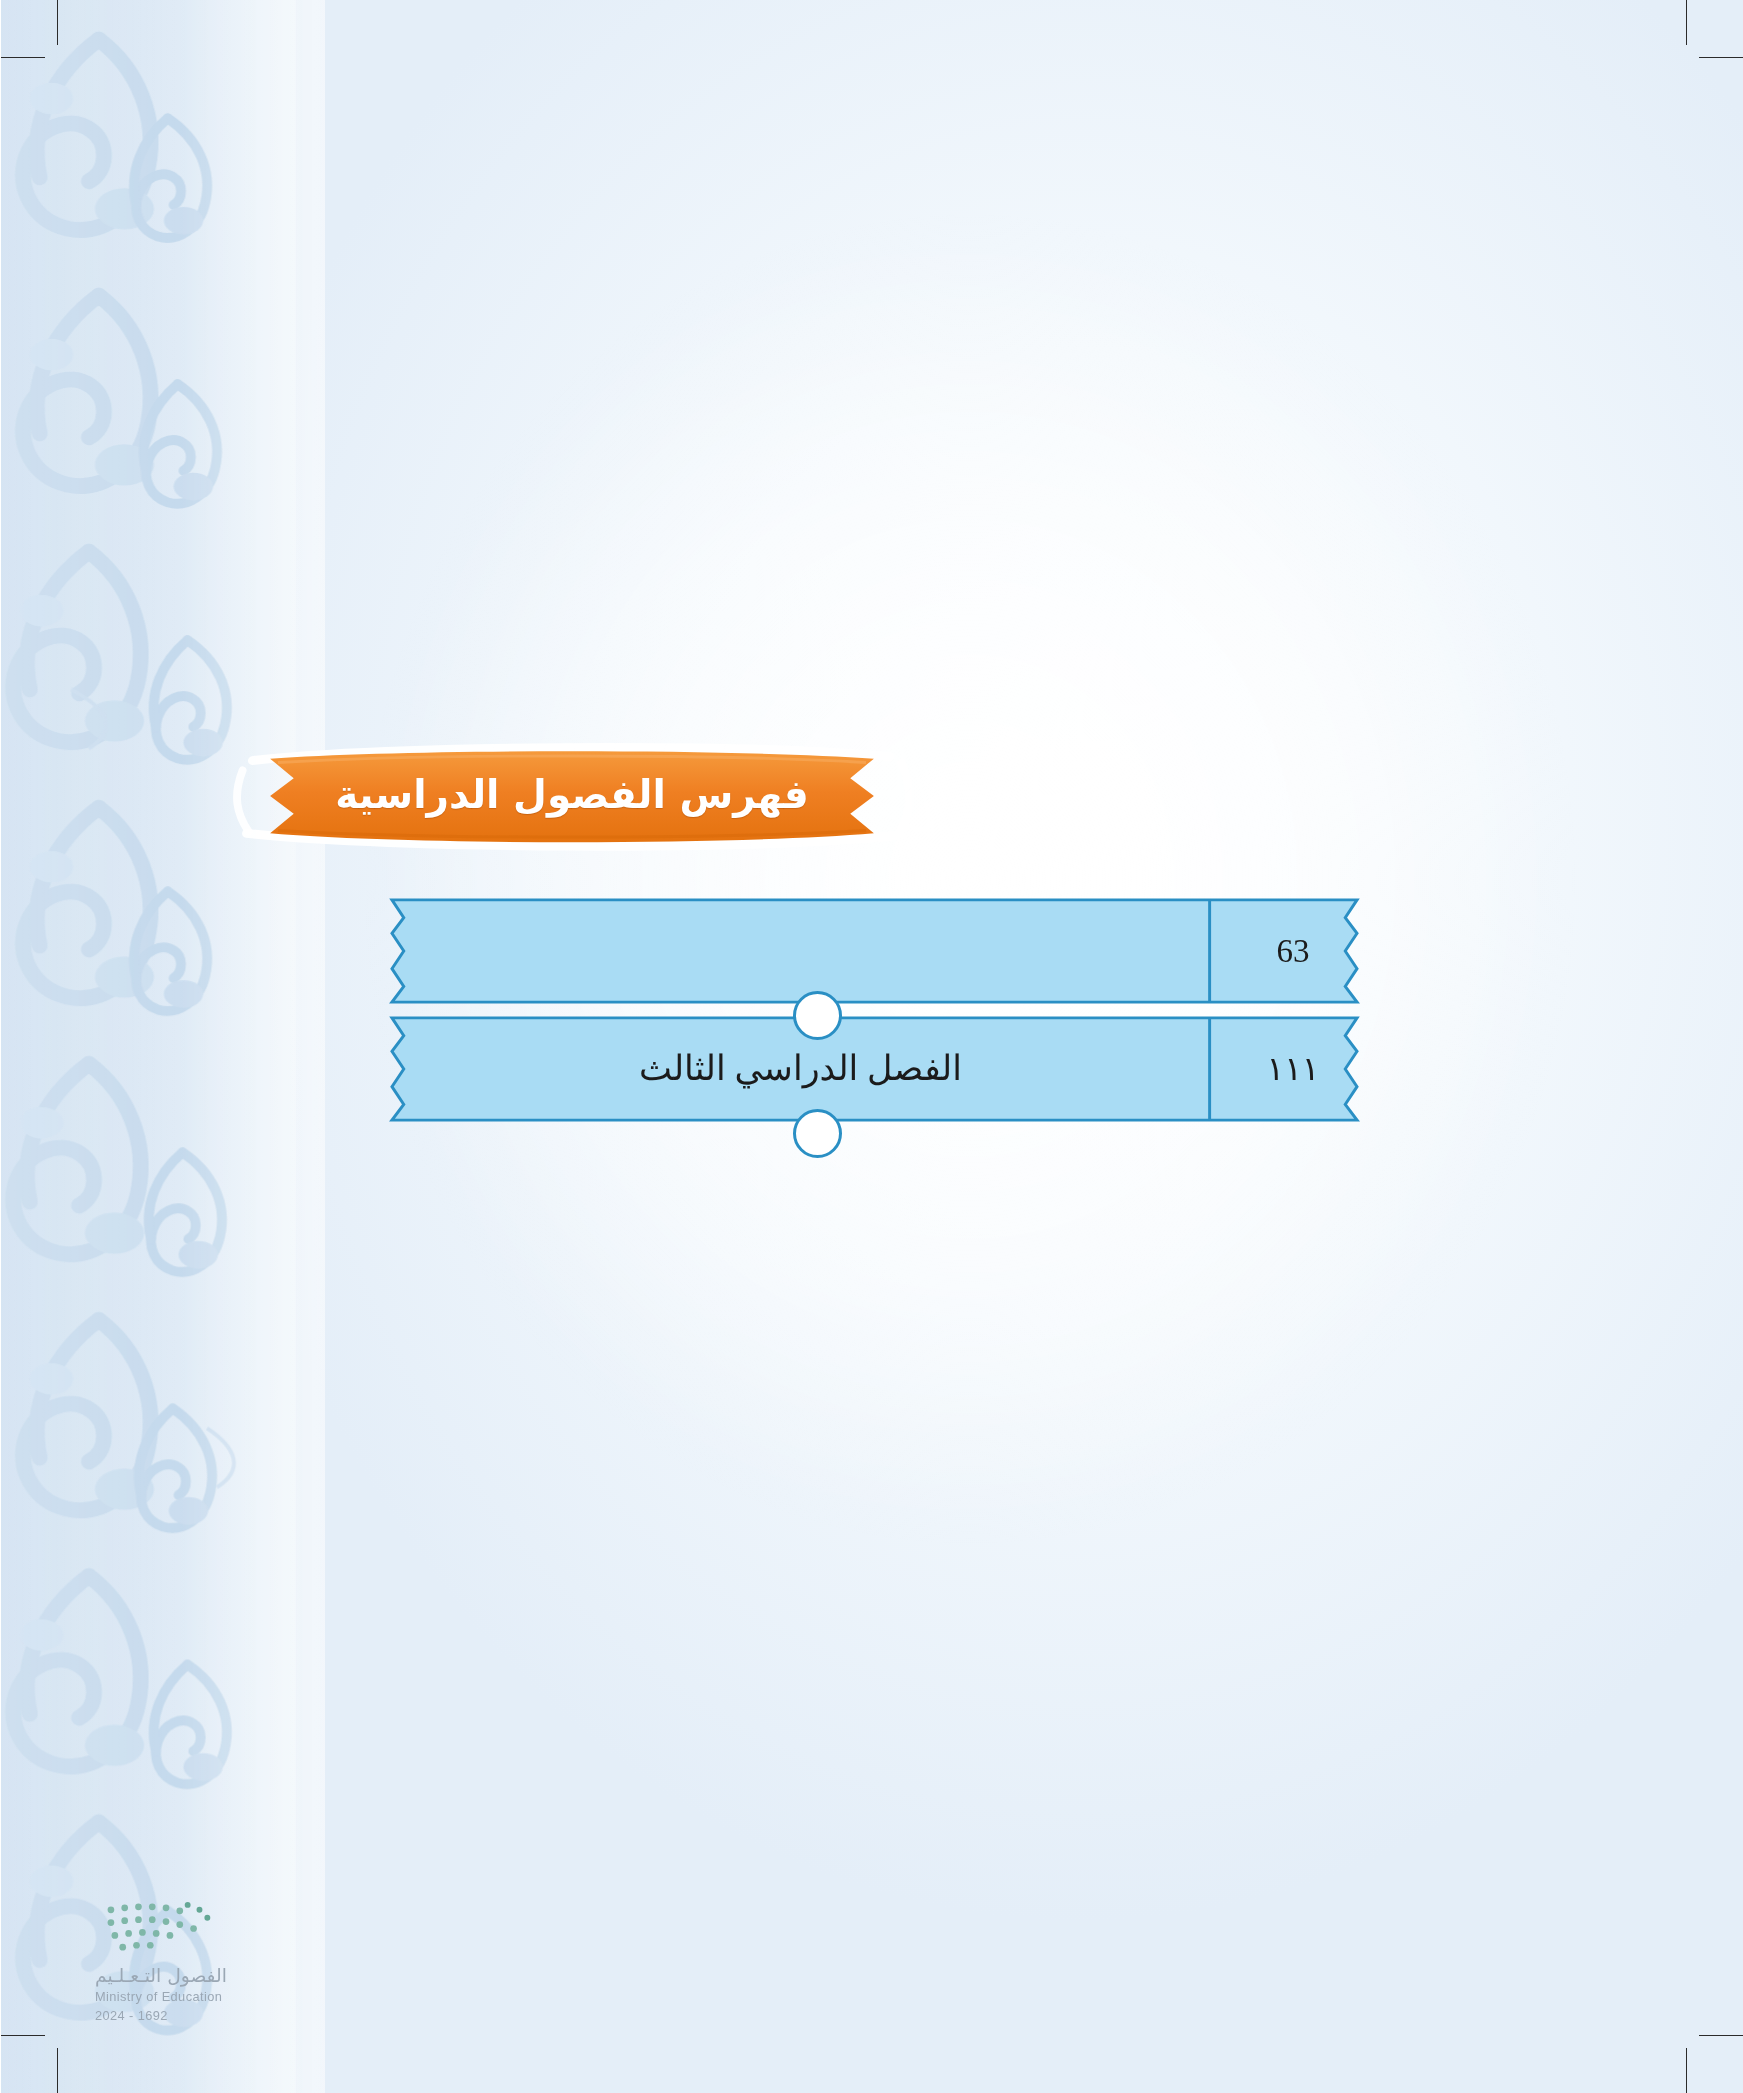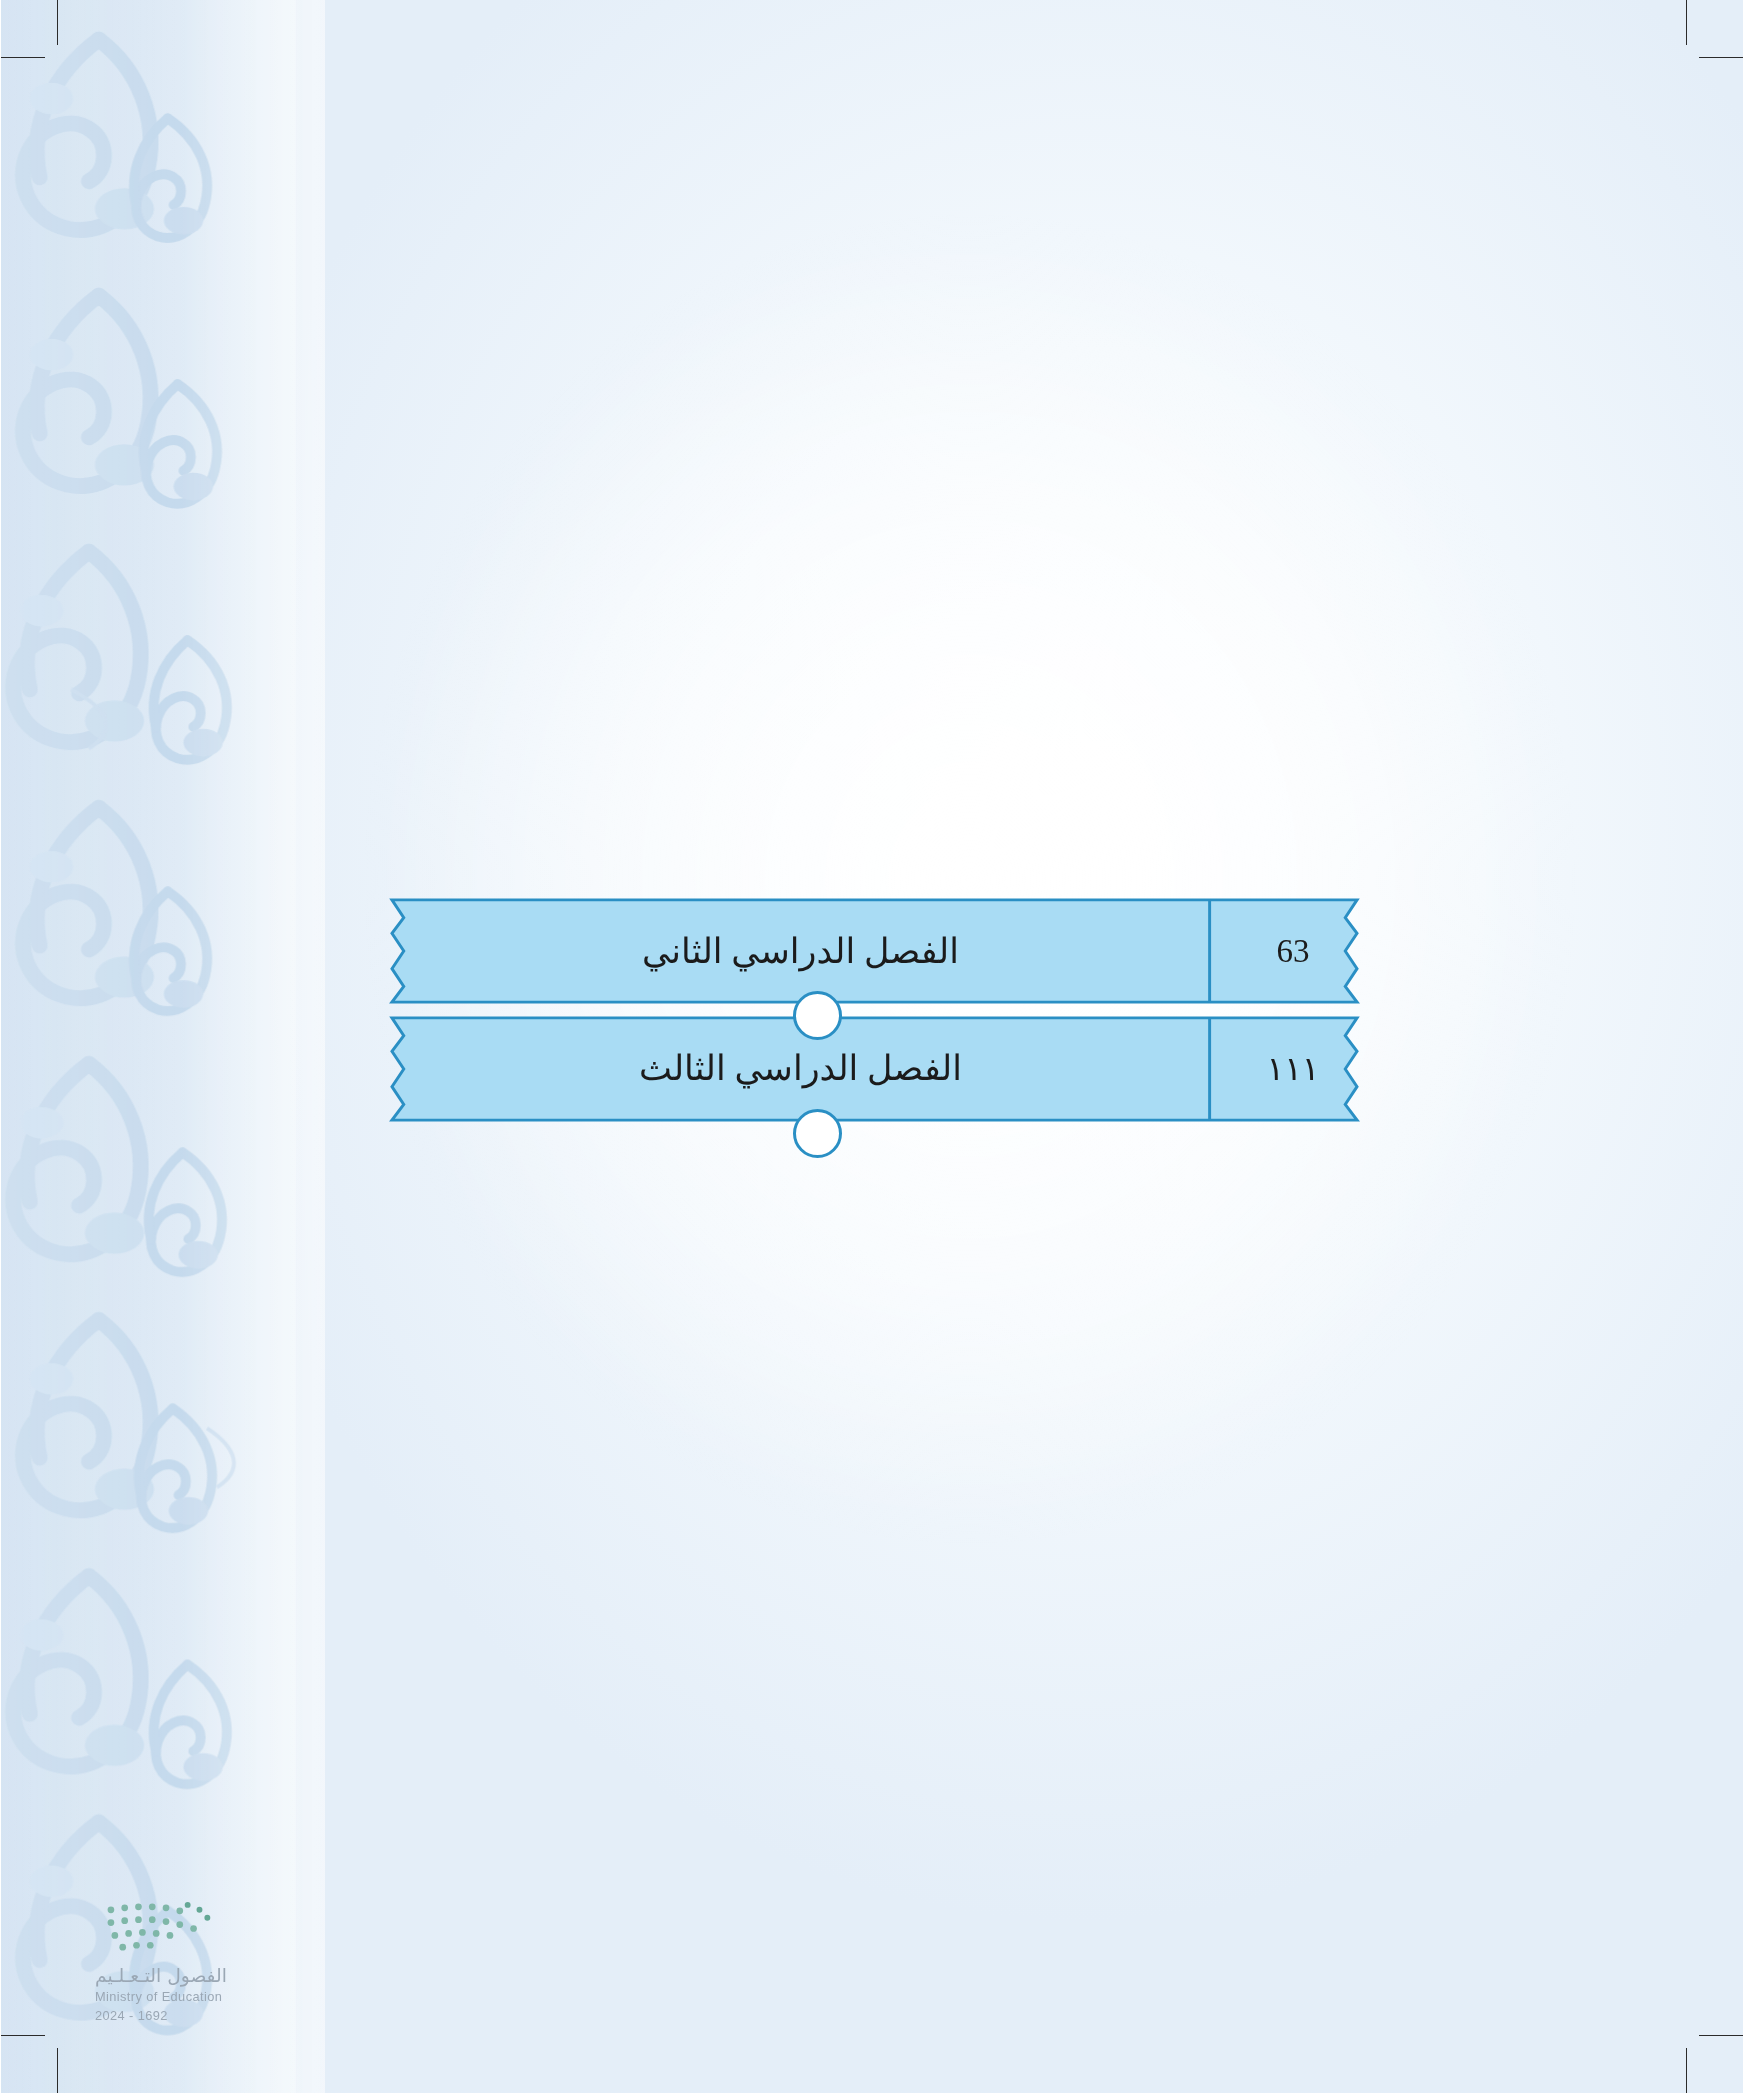--- a/index.html
+++ b/index.html
@@ -239,30 +239,57 @@
 
   <div class="crop v" style="left:57px; top:0;"></div>
   <div class="crop v" style="right:57px; top:0;"></div>
   <div class="crop h" style="left:0; top:57px;"></div>
   <div class="crop h" style="right:0; top:57px;"></div>
   <div class="crop v" style="left:57px; bottom:0;"></div>
   <div class="crop v" style="right:57px; bottom:0;"></div>
   <div class="crop h" style="left:0; bottom:57px;"></div>
   <div class="crop h" style="right:0; bottom:57px;"></div>
 
+  <div class="ribbon-wrap">
+    <div class="ribbon-glow">
+      <svg width="680" height="118" viewBox="0 0 690 120" xmlns="http://www.w3.org/2000/svg">
+        <defs>
+          <linearGradient id="org" x1="0" y1="0" x2="0" y2="1">
+            <stop offset="0%" stop-color="#f59a3c"></stop>
+            <stop offset="45%" stop-color="#ef7f22"></stop>
+            <stop offset="100%" stop-color="#e4720f"></stop>
+          </linearGradient>
+        </defs>
+
+        <path d="M20 24 C150 8 520 6 668 20" stroke="#ffffff" stroke-width="9" fill="none" stroke-linecap="round" opacity="0.95"></path>
+        <path d="M14 98 C160 114 530 116 674 100" stroke="#ffffff" stroke-width="9" fill="none" stroke-linecap="round" opacity="0.95"></path>
+        <path d="M10 34 C0 60 4 78 16 96" stroke="#ffffff" stroke-width="8" fill="none" stroke-linecap="round" opacity="0.9"></path>
+        <path d="M680 26 C692 54 690 76 678 98" stroke="#ffffff" stroke-width="8" fill="none" stroke-linecap="round" opacity="0.9"></path>
+
+        <path d="M38 22
+                 C180 12 510 12 652 22
+                 L628 42 L652 60 L628 78 L652 98
+                 C510 110 180 110 38 98
+                 L62 78 L38 60 L62 42 Z" fill="url(#org)"></path>
+
+        <path d="M46 26 C190 17 500 17 644 26" stroke="#f8a95a" stroke-width="3" fill="none" opacity="0.65"></path>
+        <path d="M46 95 C190 104 500 104 644 95" stroke="#d9690a" stroke-width="3" fill="none" opacity="0.55"></path>
+      </svg>
+    </div>
+    <div class="ribbon-label">فهرس الفصول الدراسية</div>
+  </div>
 
   <div class="index">
 
 
     <div class="row">
       <svg width="995" height="114" viewBox="0 0 1010 116" xmlns="http://www.w3.org/2000/svg">
         <path d="M14 6 L996 6 L984 24 L996 40 L984 58 L996 76 L984 94 L996 110 L14 110 L26 94 L14 76 L26 58 L14 40 L26 24 Z" fill="#a9dcf4" stroke="#2a8fc4" stroke-width="3"></path>
         <line x1="846" y1="6" x2="846" y2="110" stroke="#2a8fc4" stroke-width="3"></line>
       </svg>
-      <div class="row-title">الفصل الدراسي الثاني</div>
       <div class="row-page">63</div>
     </div>
 
     <div class="row">
       <svg width="995" height="114" viewBox="0 0 1010 116" xmlns="http://www.w3.org/2000/svg">
         <path d="M14 6 L996 6 L984 24 L996 40 L984 58 L996 76 L984 94 L996 110 L14 110 L26 94 L14 76 L26 58 L14 40 L26 24 Z" fill="#a9dcf4" stroke="#2a8fc4" stroke-width="3"></path>
         <line x1="846" y1="6" x2="846" y2="110" stroke="#2a8fc4" stroke-width="3"></line>
       </svg>
       <div class="row-title">الفصل الدراسي الثالث</div>
       <div class="row-page">١١١</div>

